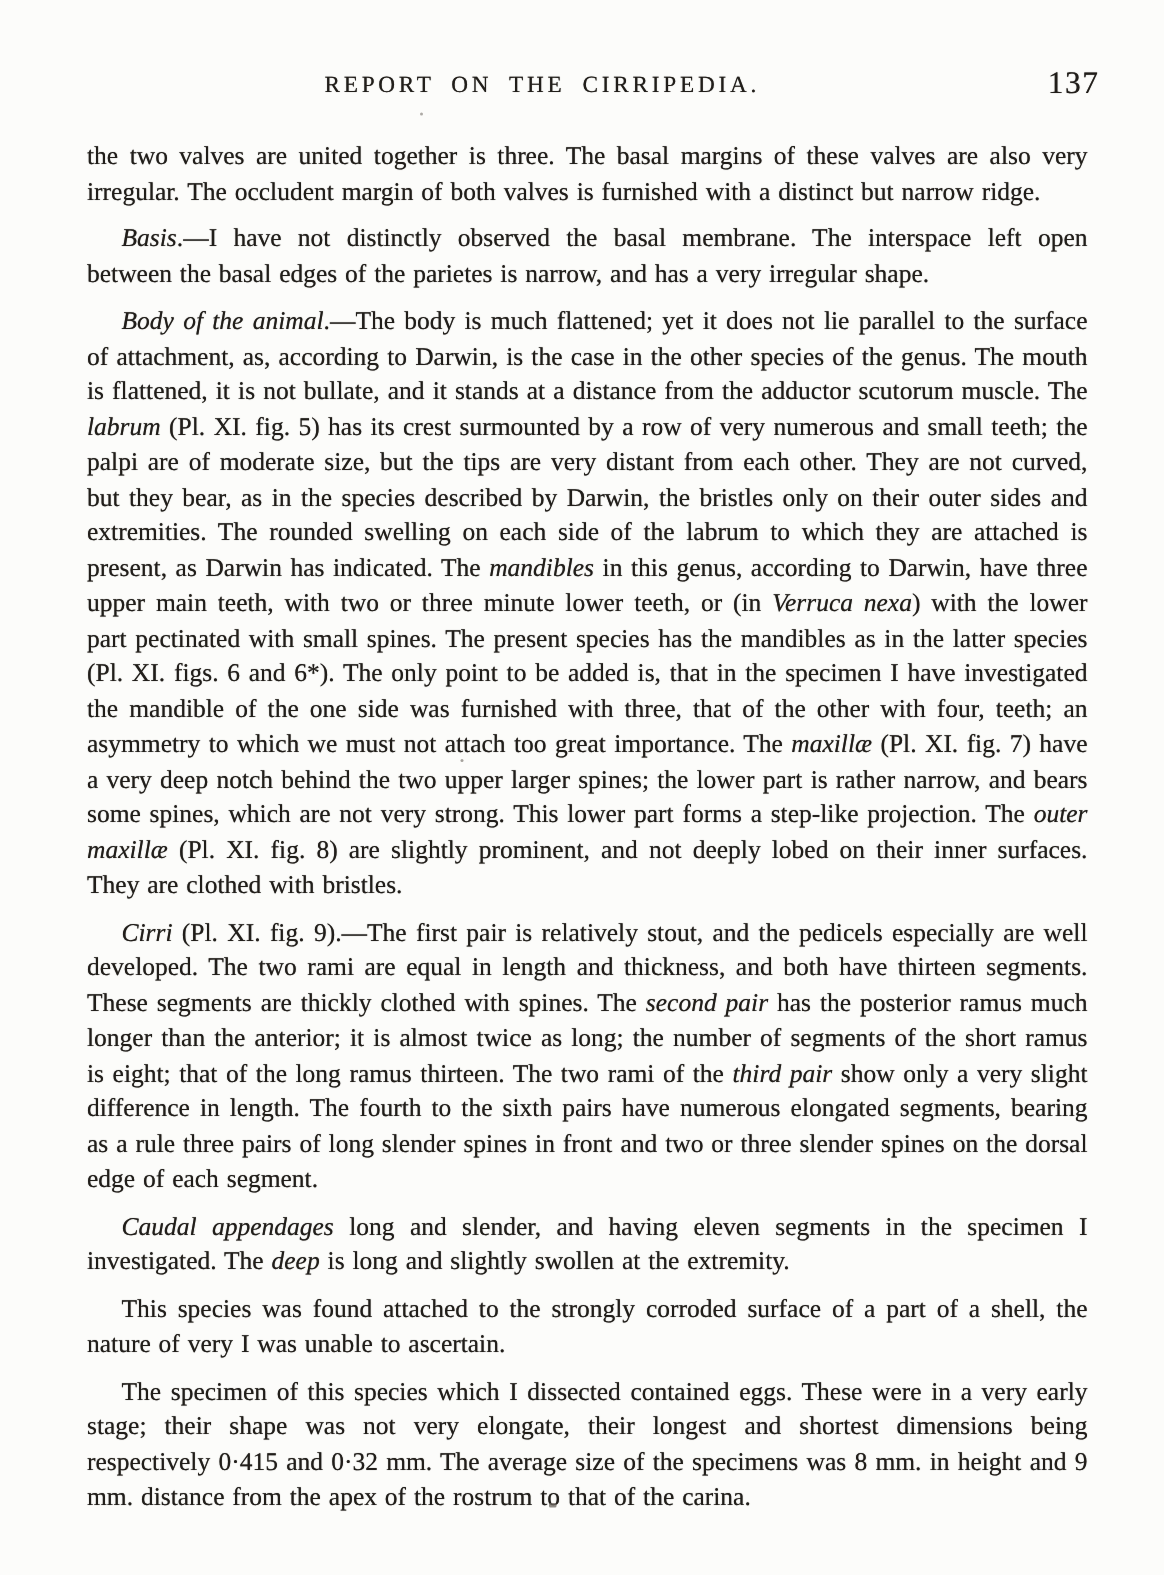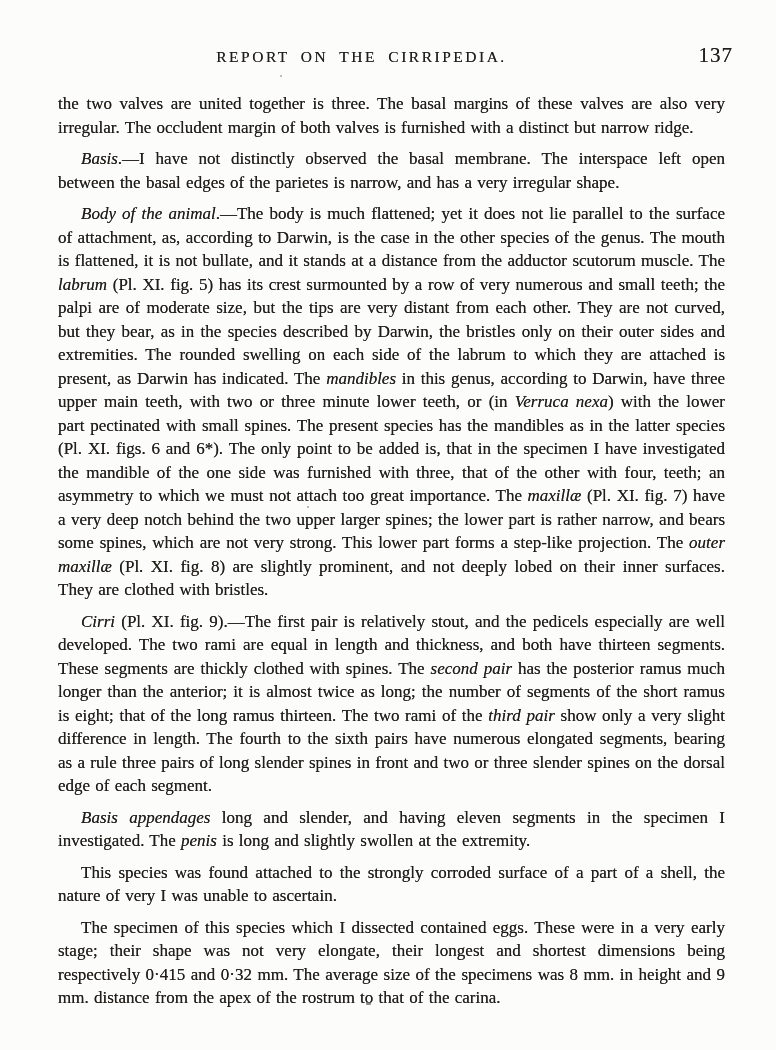--- a/index.html
+++ b/index.html
@@ -74,21 +74,21 @@
   <header class="running-header">
     <span class="running-title">REPORT ON THE CIRRIPEDIA.</span>
     <span class="page-number">137</span>
   </header>
 
   <main class="body-text" id="body-text">
       <p class=""><span>the two valves are united together is three.  The basal margins of these valves are also very irregular.  The occludent margin of both valves is furnished with a distinct but narrow ridge.</span></p>
       <p class="indent"><em>Basis</em><span>.—I have not distinctly observed the basal membrane.  The interspace left open between the basal edges of the parietes is narrow, and has a very irregular shape.</span></p>
       <p class="indent"><em>Body of the animal</em><span>.—The body is much flattened; yet it does not lie parallel to the surface of attachment, as, according to Darwin, is the case in the other species of the genus.  The mouth is flattened, it is not bullate, and it stands at a distance from the adductor scutorum muscle.  The </span><em>labrum</em><span> (Pl. XI. fig. 5) has its crest surmounted by a row of very numerous and small teeth; the palpi are of moderate size, but the tips are very distant from each other.  They are not curved, but they bear, as in the species described by Darwin, the bristles only on their outer sides and extremities.  The rounded swelling on each side of the labrum to which they are attached is present, as Darwin has indicated.  The </span><em>mandibles</em><span> in this genus, according to Darwin, have three upper main teeth, with two or three minute lower teeth, or (in </span><em>Verruca nexa</em><span>) with the lower part pectinated with small spines.  The present species has the mandibles as in the latter species (Pl. XI. figs. 6 and 6*).  The only point to be added is, that in the specimen I have investigated the mandible of the one side was furnished with three, that of the other with four, teeth; an asymmetry to which we must not attach too great importance.  The </span><em>maxillæ</em><span> (Pl. XI. fig. 7) have a very deep notch behind the two upper larger spines; the lower part is rather narrow, and bears some spines, which are not very strong.  This lower part forms a step-like projection.  The </span><em>outer maxillæ</em><span> (Pl. XI. fig. 8) are slightly prominent, and not deeply lobed on their inner surfaces.  They are clothed with bristles.</span></p>
       <p class="indent"><em>Cirri</em><span> (Pl. XI. fig. 9).—The first pair is relatively stout, and the pedicels especially are well developed.  The two rami are equal in length and thickness, and both have thirteen segments.  These segments are thickly clothed with spines.  The </span><em>second pair</em><span> has the posterior ramus much longer than the anterior; it is almost twice as long; the number of segments of the short ramus is eight; that of the long ramus thirteen.  The two rami of the </span><em>third pair</em><span> show only a very slight difference in length.  The fourth to the sixth pairs have numerous elongated segments, bearing as a rule three pairs of long slender spines in front and two or three slender spines on the dorsal edge of each segment.</span></p>
-      <p class="indent"><em>Basis appendages</em><span> long and slender, and having eleven segments in the specimen I investigated.  The </span><em>penis</em><span> is long and slightly swollen at the extremity.</span></p>
+      <p class="indent"><em>Caudal appendages</em><span> long and slender, and having eleven segments in the specimen I investigated.  The </span><em>deep</em><span> is long and slightly swollen at the extremity.</span></p>
       <p class="indent"><span>This species was found attached to the strongly corroded surface of a part of a shell, the nature of very I was unable to ascertain.</span></p>
       <p class="indent"><span>The specimen of this species which I dissected contained eggs.  These were in a very early stage; their shape was not very elongate, their longest and shortest dimensions being respectively 0·415 and 0·32 mm.  The average size of the specimens was 8 mm. in height and 9 mm. distance from the apex of the rostrum to that of the carina.</span></p>
     </main>
 
   <span class="scan-speck speck-1"></span>
   <span class="scan-speck speck-2"></span>
   <span class="scan-speck speck-3"></span>
 </div>
 
 </body></html>

